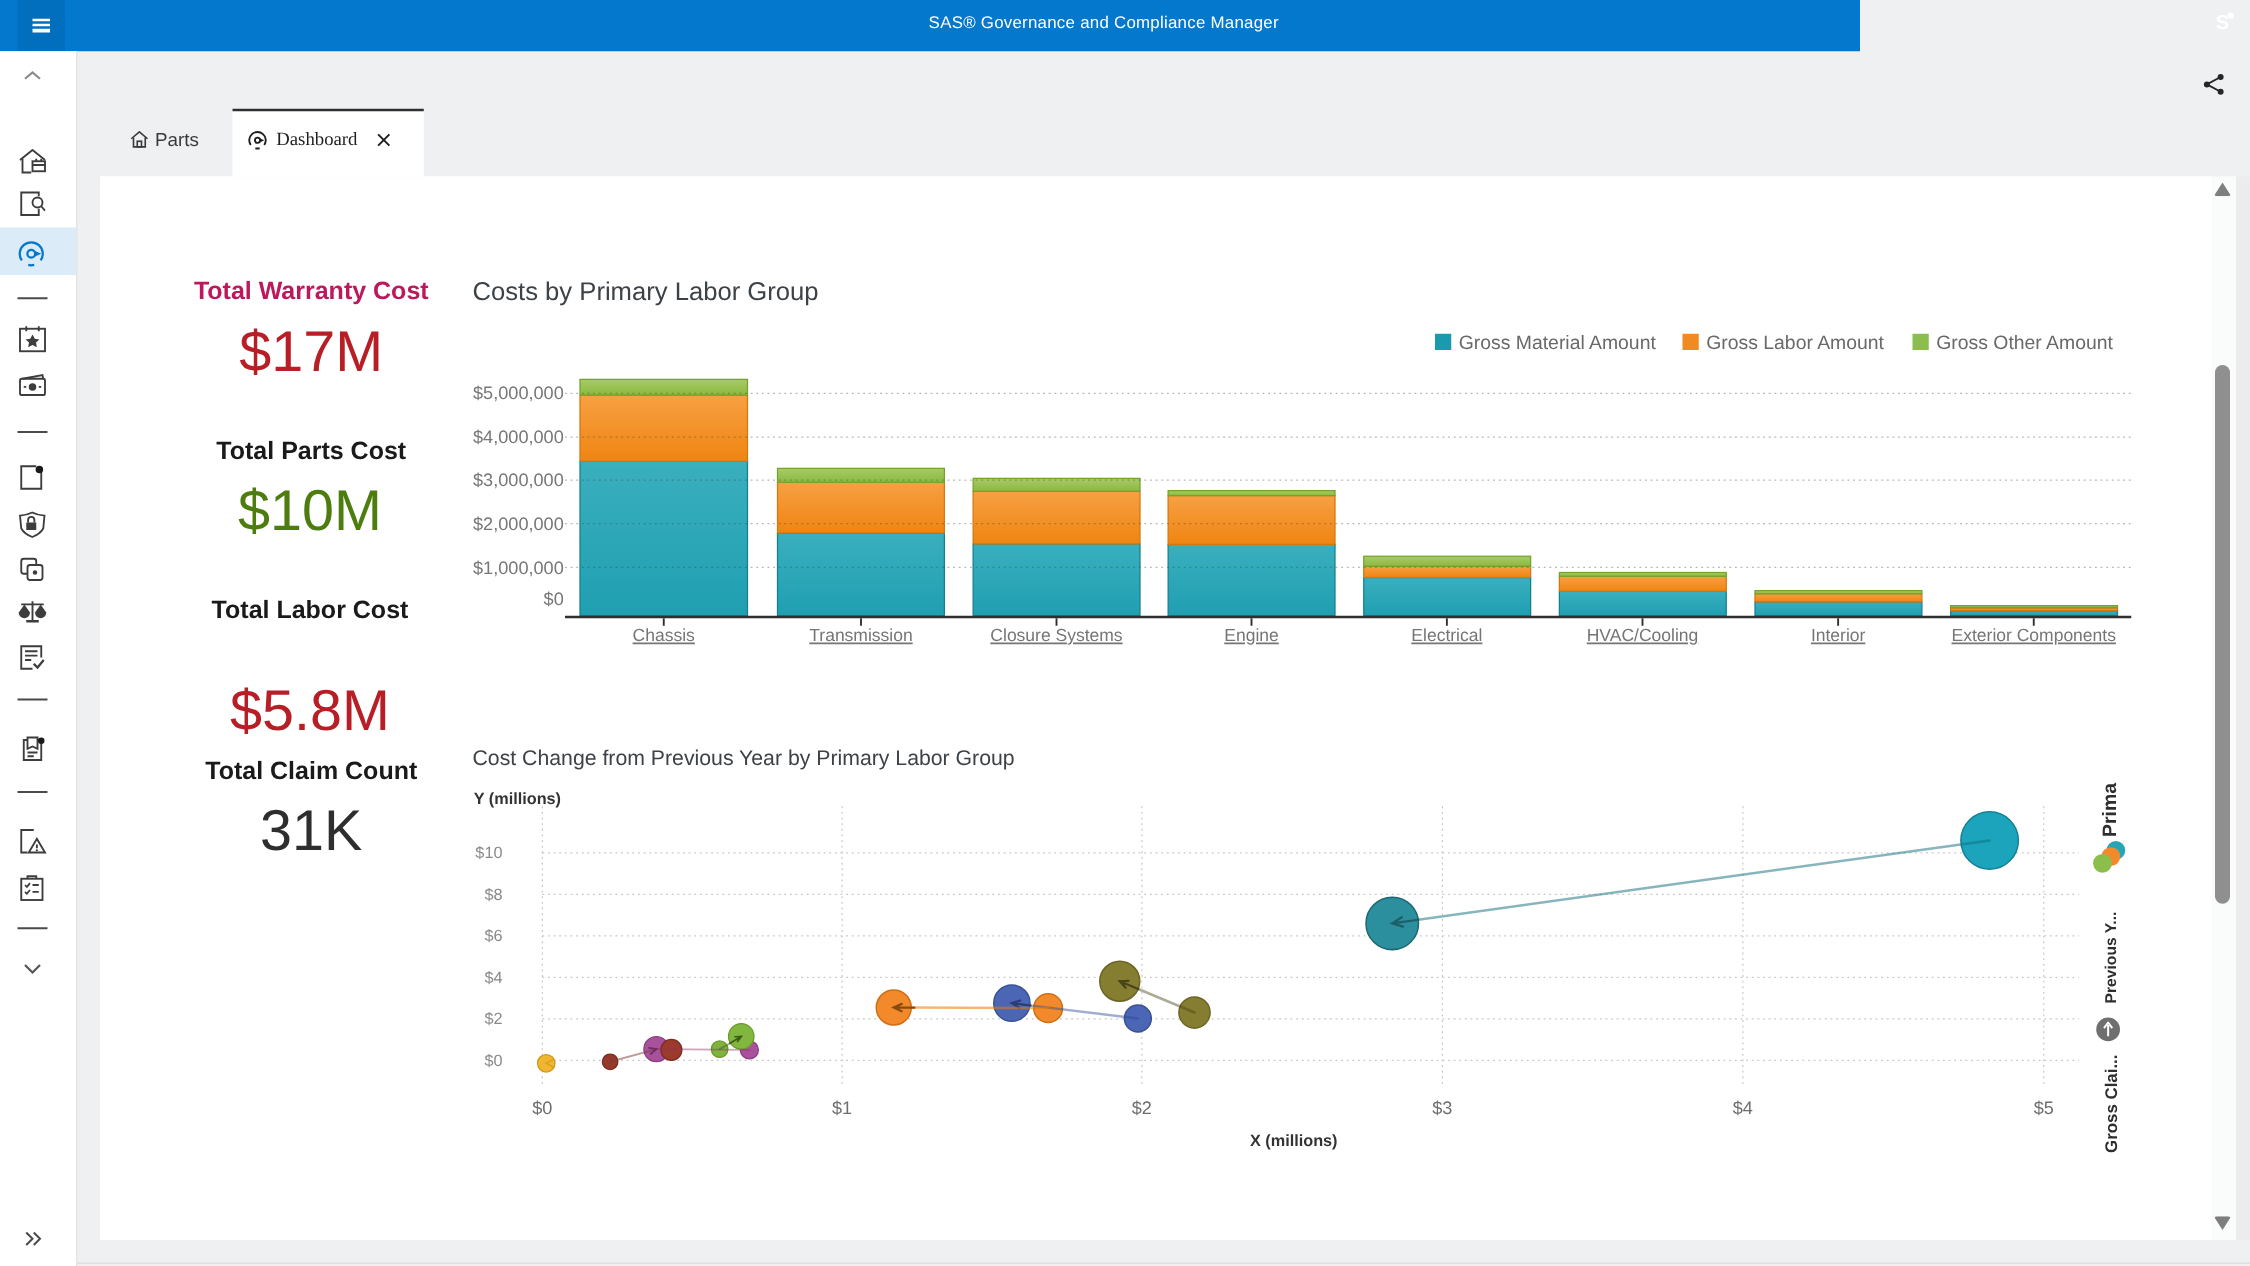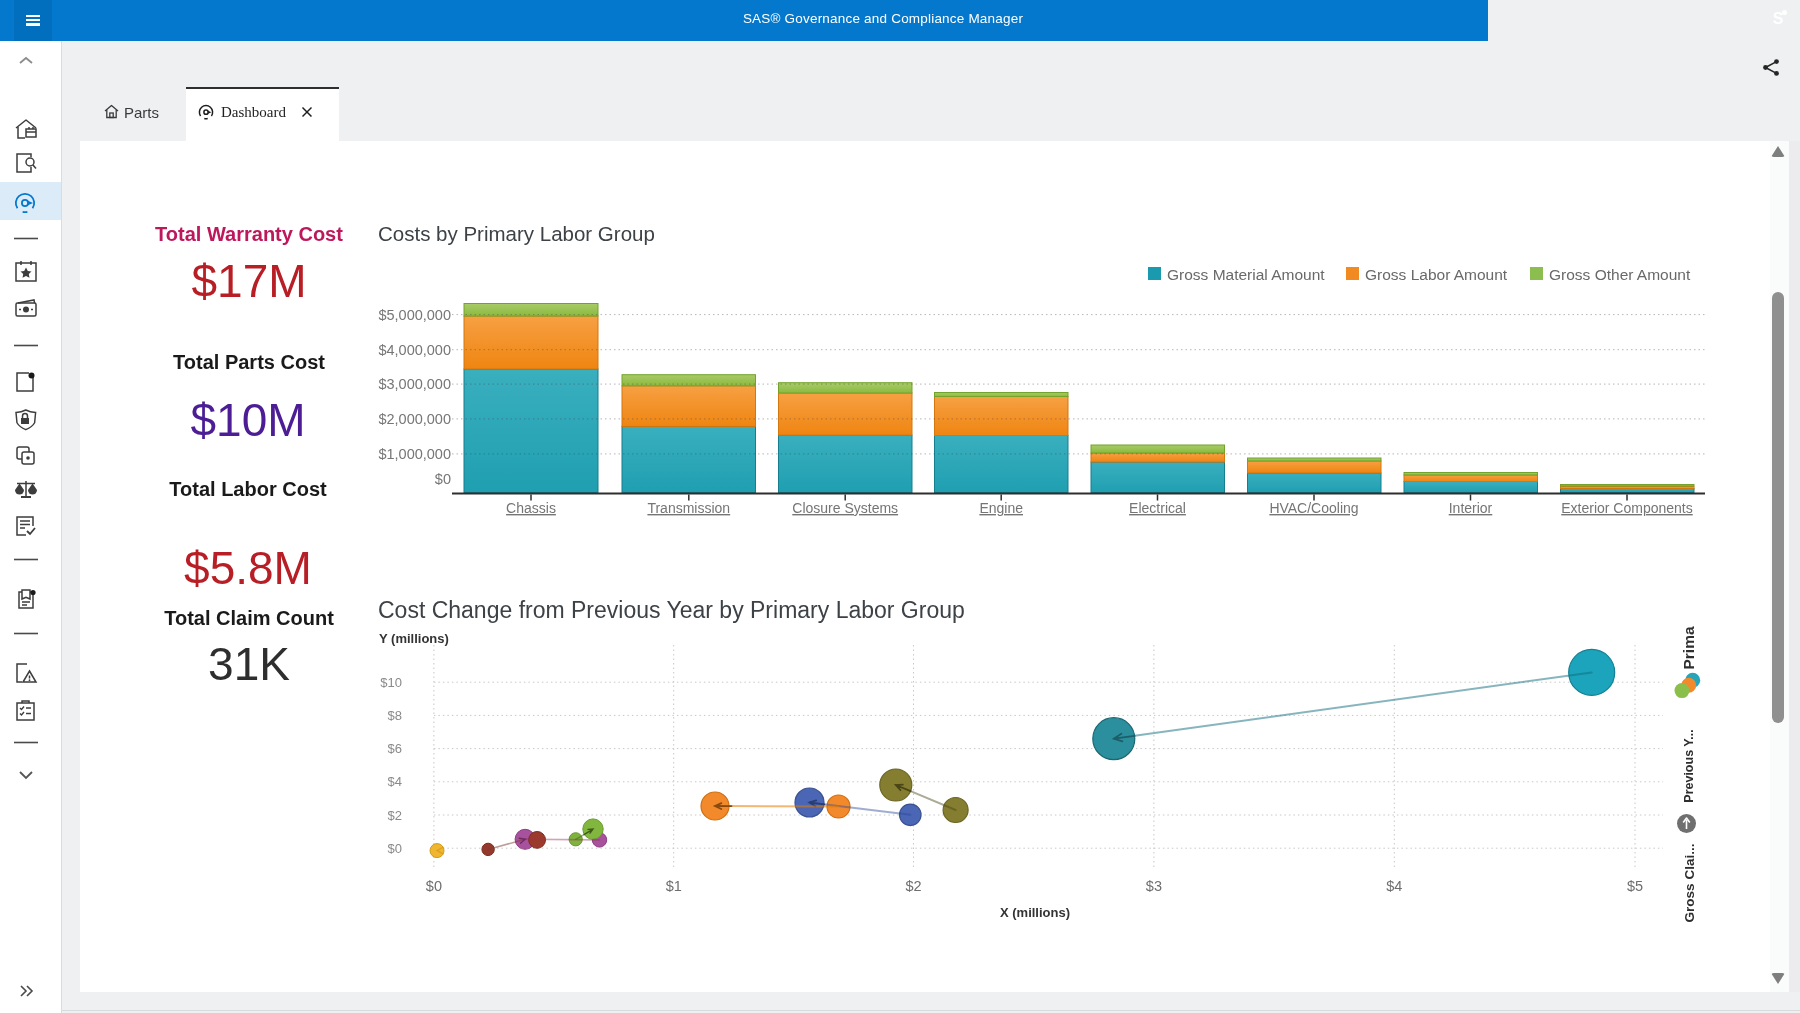--- a/index.html
+++ b/index.html
@@ -155,28 +155,28 @@
 </svg>
 <div class="abs" style="left:221px;top:104px;font-size:15px;color:#1f1f1f;font-family:Liberation Serif, serif;">Dashboard</div>
 <svg class="abs" style="left:301px;top:106px;" width="12" height="12" viewBox="0 0 12 12" stroke="#1f1f1f" stroke-width="1.5">
   <line x1="1.5" y1="1.5" x2="10.5" y2="10.5"></line>
     <line x1="10.5" y1="1.5" x2="1.5" y2="10.5"></line>
 </svg>
 
 <div class="abs ctr" style="left:249px;top:234px;font-size:20px;font-weight:700;color:#be185d;">Total Warranty Cost</div>
 <div class="abs ctr" style="left:249px;top:280.5px;font-size:46px;color:#b71e25;">$17M</div>
 <div class="abs ctr" style="left:249px;top:362px;font-size:20px;font-weight:700;color:#1a1a1a;">Total Parts Cost</div>
-<div class="abs ctr" style="left:248px;top:408px;font-size:46px;color:#4c1d95;margin-top:12px;">$10M</div>
+<div class="abs ctr" style="left:248px;top:408px;font-size:46px;color:#4d7c0f;">$10M</div>
 <div class="abs ctr" style="left:248px;top:489px;font-size:20px;font-weight:700;color:#1a1a1a;">Total Labor Cost</div>
 <div class="abs ctr" style="left:248px;top:568px;font-size:46px;color:#b71e25;">$5.8M</div>
 <div class="abs ctr" style="left:249px;top:618px;font-size:20px;font-weight:700;color:#1a1a1a;">Total Claim Count</div>
 <div class="abs ctr" style="left:249px;top:664px;font-size:46px;color:#2e2e2e;">31K</div>
 
 <div class="abs" style="left:378px;top:222px;font-size:20.5px;color:#3d4247;">Costs by Primary Labor Group</div>
-<div class="abs" style="left:378px;top:597px;font-size:23px;color:#3d4247;">Cost Change from Previous Year by Primary Labor Group</div>
+<div class="abs" style="left:378px;top:597px;font-size:17px;color:#3d4247;">Cost Change from Previous Year by Primary Labor Group</div>
 <div class="abs" style="left:379px;top:631px;font-size:13px;font-weight:700;color:#333;">Y (millions)</div>
 
 <svg class="abs" style="left:370px;top:260px;" width="1345" height="262" id="barchart" font-family="Liberation Sans, sans-serif">
   <defs>
     <linearGradient id="gteal" x1="0" y1="0" x2="0" y2="1">
       <stop offset="0" stop-color="#3aafbe"></stop>
         <stop offset="1" stop-color="#1f9fb1"></stop>
     </linearGradient>
     <linearGradient id="gorange" x1="0" y1="0" x2="0" y2="1">
       <stop offset="0" stop-color="#f7a043"></stop>

